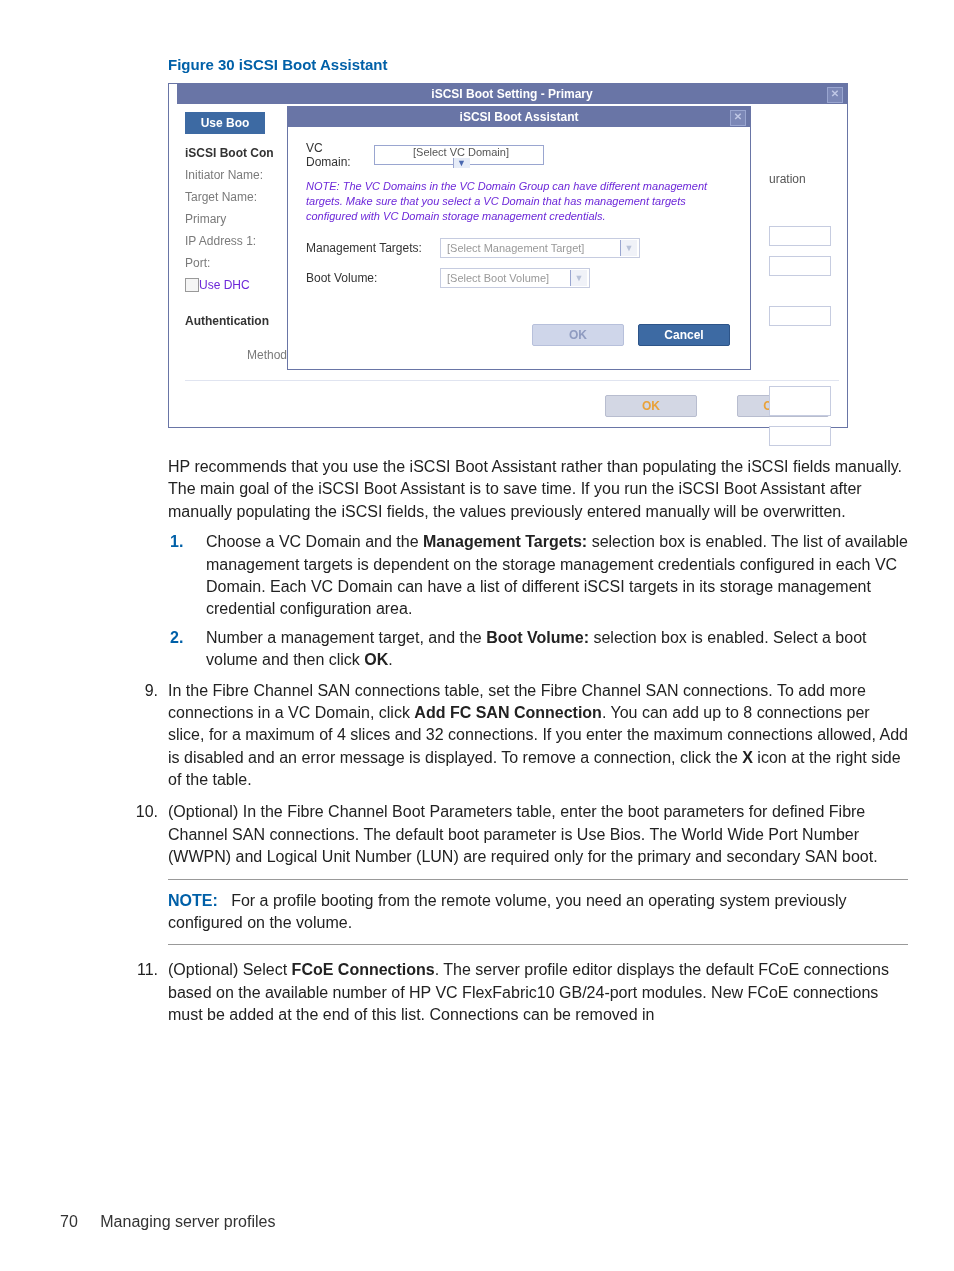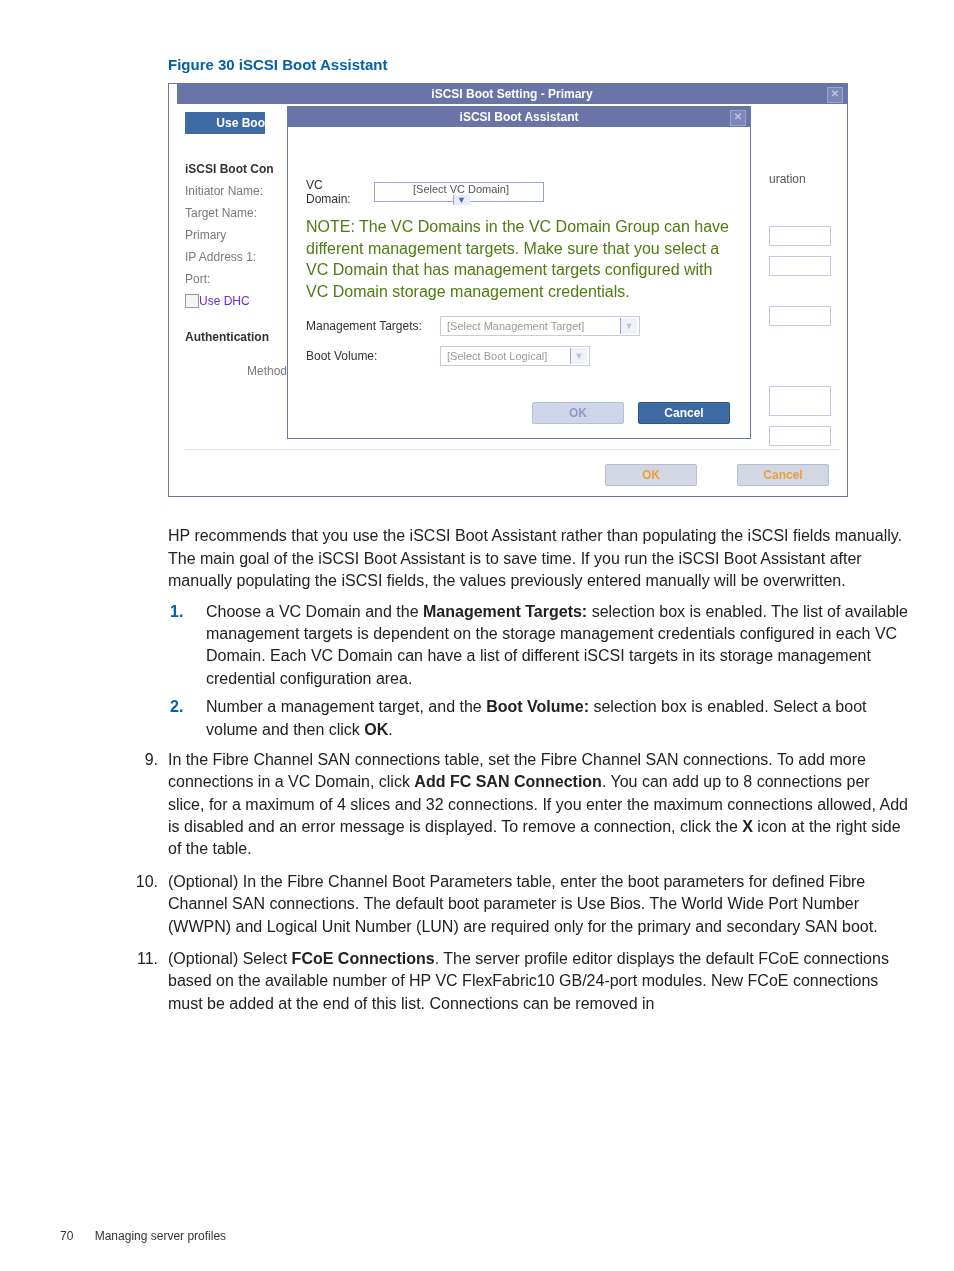--- a/index.html
+++ b/index.html
@@ -63,23 +63,23 @@
     position: relative;
   }
   .left-col {
     width: 102px;
     padding-top: 8px;
   }
   .left-col .useboo {
     background: #3d6aa3;
     color: #fff;
     font-weight: bold;
-    text-align: right;
+    text-align: center;
     padding: 4px 0;
-    margin-bottom: 28px;
+    margin-bottom: 12px;
     width: 80px;
     font-size: 12px;
   }
   .left-col .sect {
     color: #333;
     font-weight: bold;
     font-size: 12px;
     margin: 10px 0 8px 0;
   }
   .left-col .lbl {
@@ -110,21 +110,20 @@
     background: #6975a6;
     color: #fff;
     font-weight: bold;
     text-align: center;
     padding: 3px 0;
     position: relative;
     font-size: 12px;
   }
   .assistant-body {
     padding: 14px 18px 8px 18px;
-    margin-top: 37px;
   }
   .formrow {
     display: flex;
     align-items: center;
     gap: 6px;
     margin-bottom: 10px;
   }
   .formrow .flabel {
     width: 128px;
     color: #333;
@@ -148,22 +147,23 @@
     border-left: 1px solid #9aa6d0;
     display: flex;
     align-items: center;
     justify-content: center;
     color: #4a68b0;
     font-size: 9px;
   }
   .select-disabled .arrow { color: #b8c2d8; background:#f0f2f8; }
   .select-disabled { color: #999; border-color:#c6cce0;}
   .note-italic {
-    color: #4d7c0f;
-    font-size: 16px;
+    font-style: italic;
+    color: #6d28d9;
+    font-size: 11px;
     line-height: 1.35;
     margin: 8px 0 14px 0;
   }
   .section-h {
     font-weight: bold;
     font-size: 12px;
     color: #000;
     margin: 4px 0 16px 0;
     border-bottom: 1px solid #ddd;
     padding-bottom: 2px;
@@ -261,22 +261,22 @@
     padding: 10px 0;
     margin: 10px 0 14px 0;
   }
   .note-box .nlabel {
     color: #0060a8;
     font-weight: bold;
   }
   .footer {
     position: absolute;
     left: 60px;
-    bottom: 28px;
-    font-size: 12px;
+    bottom: 40px;
+    font-size: 16px;
     color: #333;
   }
   .footer .pg { margin-right: 18px; }
 </style>
 </head>
 <body>
 
 <div class="page">
 
   <div class="fig-caption">Figure 30 iSCSI Boot Assistant</div>
@@ -321,21 +321,21 @@
             <div class="formrow">
               <div class="flabel">Management Targets:</div>
               <div class="select-box select-disabled" style="width:190px;">
                 <span class="txt">[Select Management Target]</span>
                 <div class="arrow">▼</div>
               </div>
             </div>
             <div class="formrow">
               <div class="flabel">Boot Volume:</div>
               <div class="select-box select-disabled" style="width:140px;">
-                <span class="txt">[Select Boot Logical]</span>
+                <span class="txt">[Select Boot Volume]</span>
                 <div class="arrow">▼</div>
               </div>
             </div>
             <div class="btn-row">
               <div class="btn btn-ok-d">OK</div>
               <div class="btn btn-cancel-a">Cancel</div>
             </div>
           </div>
         </div>
 
@@ -372,20 +372,23 @@
     </ol>
 
     <ol class="mainnum">
       <li>
         <span class="marker">9.</span>
         <span>In the Fibre Channel SAN connections table, set the Fibre Channel SAN connections. To add more connections in a VC Domain, click </span><b>Add FC SAN Connection</b><span>. You can add up to 8 connections per slice, for a maximum of 4 slices and 32 connections. If you enter the maximum connections allowed, Add is disabled and an error message is displayed. To remove a connection, click the </span><b>X</b><span> icon at the right side of the table.</span>
       </li>
       <li>
         <span class="marker">10.</span>
         <span>(Optional) In the Fibre Channel Boot Parameters table, enter the boot parameters for defined Fibre Channel SAN connections. The default boot parameter is Use Bios. The World Wide Port Number (WWPN) and Logical Unit Number (LUN) are required only for the primary and secondary SAN boot.</span>
+        <div class="note-box">
+          <span class="nlabel">NOTE:</span>&nbsp;&nbsp;&nbsp;<span>For a profile booting from the remote volume, you need an operating system previously configured on the volume.</span>
+        </div>
       </li>
       <li>
         <span class="marker">11.</span>
         <span>(Optional) Select </span><b>FCoE Connections</b><span>. The server profile editor displays the default FCoE connections based on the available number of HP VC FlexFabric10 GB/24-port modules. New FCoE connections must be added at the end of this list. Connections can be removed in</span>
       </li>
     </ol>
   </div>
 
   <div class="footer">
     <span class="pg">70</span>

